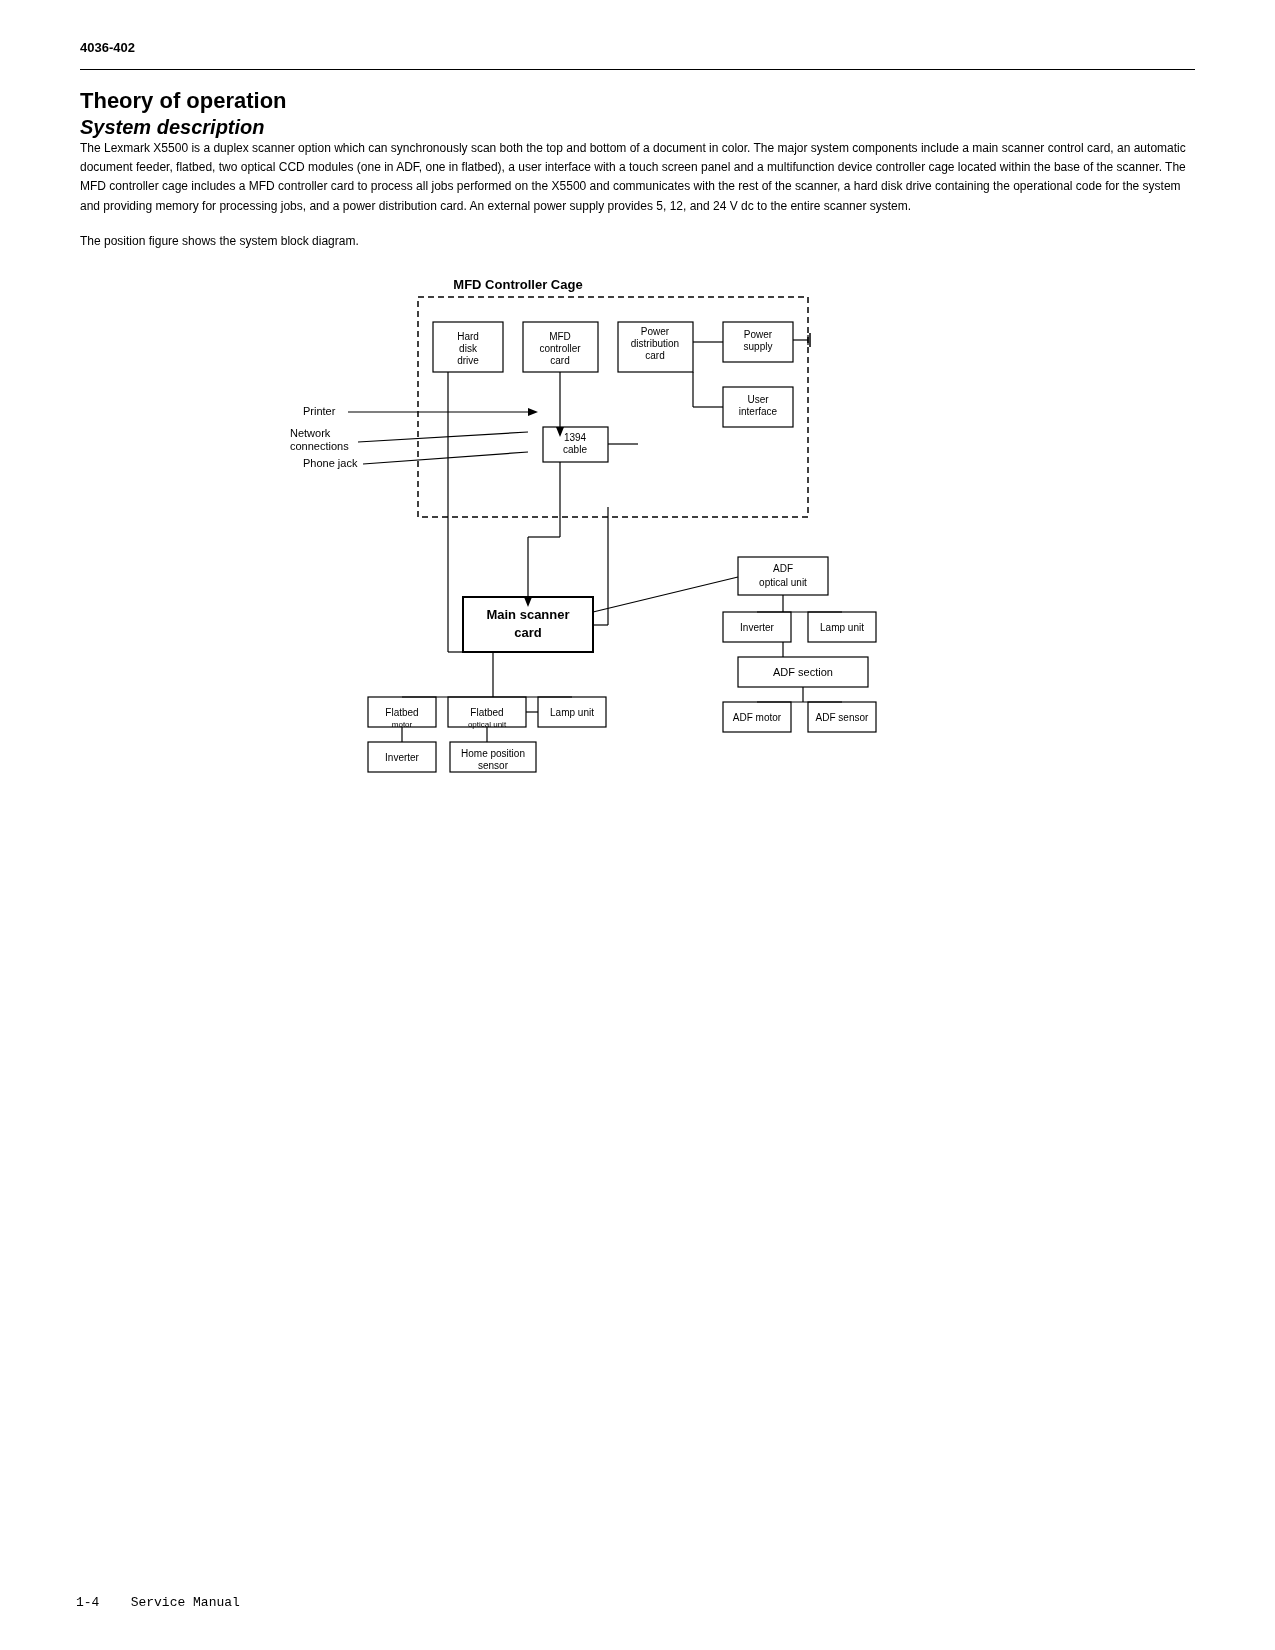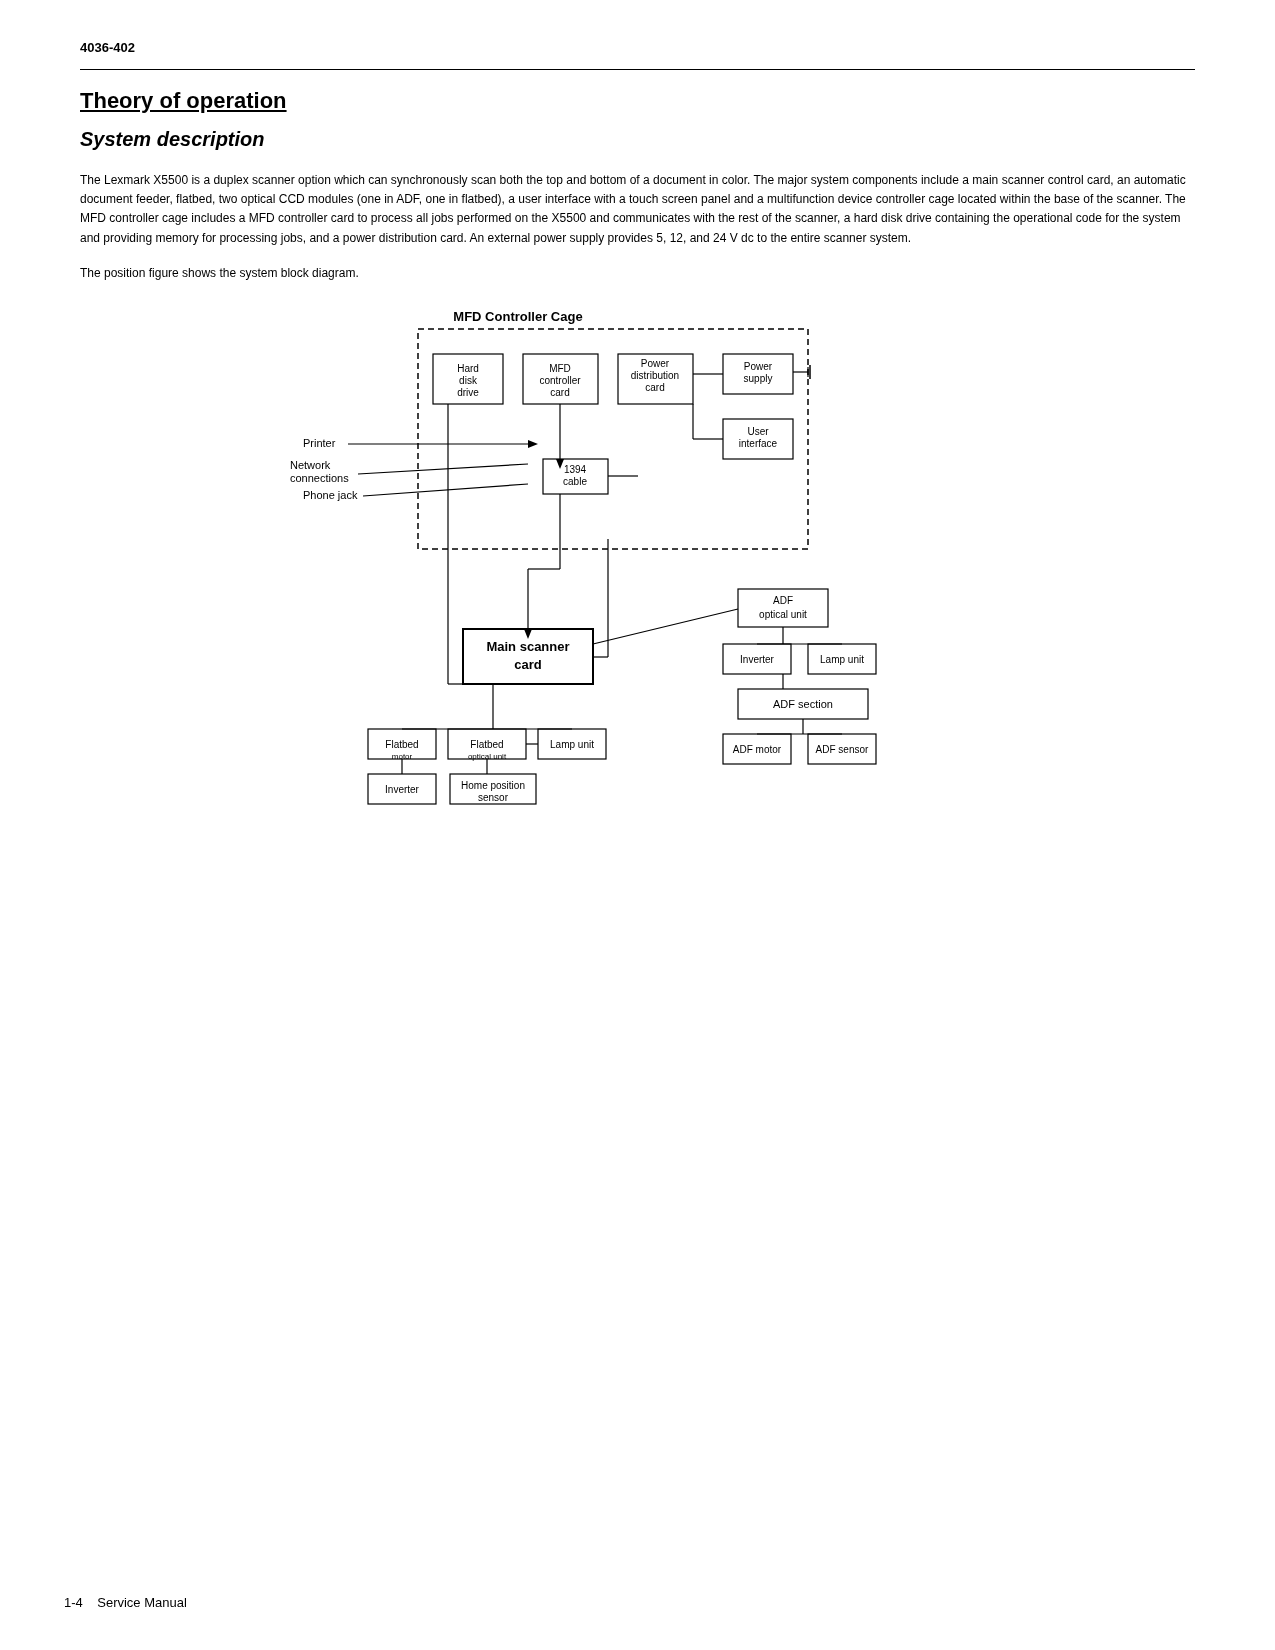--- a/index.html
+++ b/index.html
@@ -18,50 +18,49 @@
       margin-bottom: 14px;
     }
     .hr-line {
       border: none;
       border-top: 1.5px solid #000;
       margin-bottom: 18px;
     }
     .title-main {
       font-size: 22px;
       font-weight: bold;
-      margin-bottom: 14px;
-      text-decoration: underline;
+      margin-bottom: 2px;
     }
     .title-sub {
       font-size: 20px;
       font-style: italic;
       font-weight: bold;
-      margin-bottom: 20px;
     }
     .body-text {
       font-size: 12px;
       line-height: 1.6;
       margin-bottom: 16px;
       text-align: left;
     }
     .diagram-container {
       margin: 10px auto 30px auto;
       position: relative;
       width: 780px;
       text-decoration: underline;
     }
     
     svg text {
       font-family: Arial, Helvetica, sans-serif;
     }
     .footer-bar {
       position: fixed;
       bottom: 40px;
-      left: 64px;
+      left: 76px;
       font-size: 13px;
+      font-family: Liberation Mono, monospace;
     }
   </style>
 </head>
 <body>
 
 <div class="doc-number">4036-402</div>
 
 <hr class="hr-line">
 
 <div class="title-main">Theory of operation</div>

